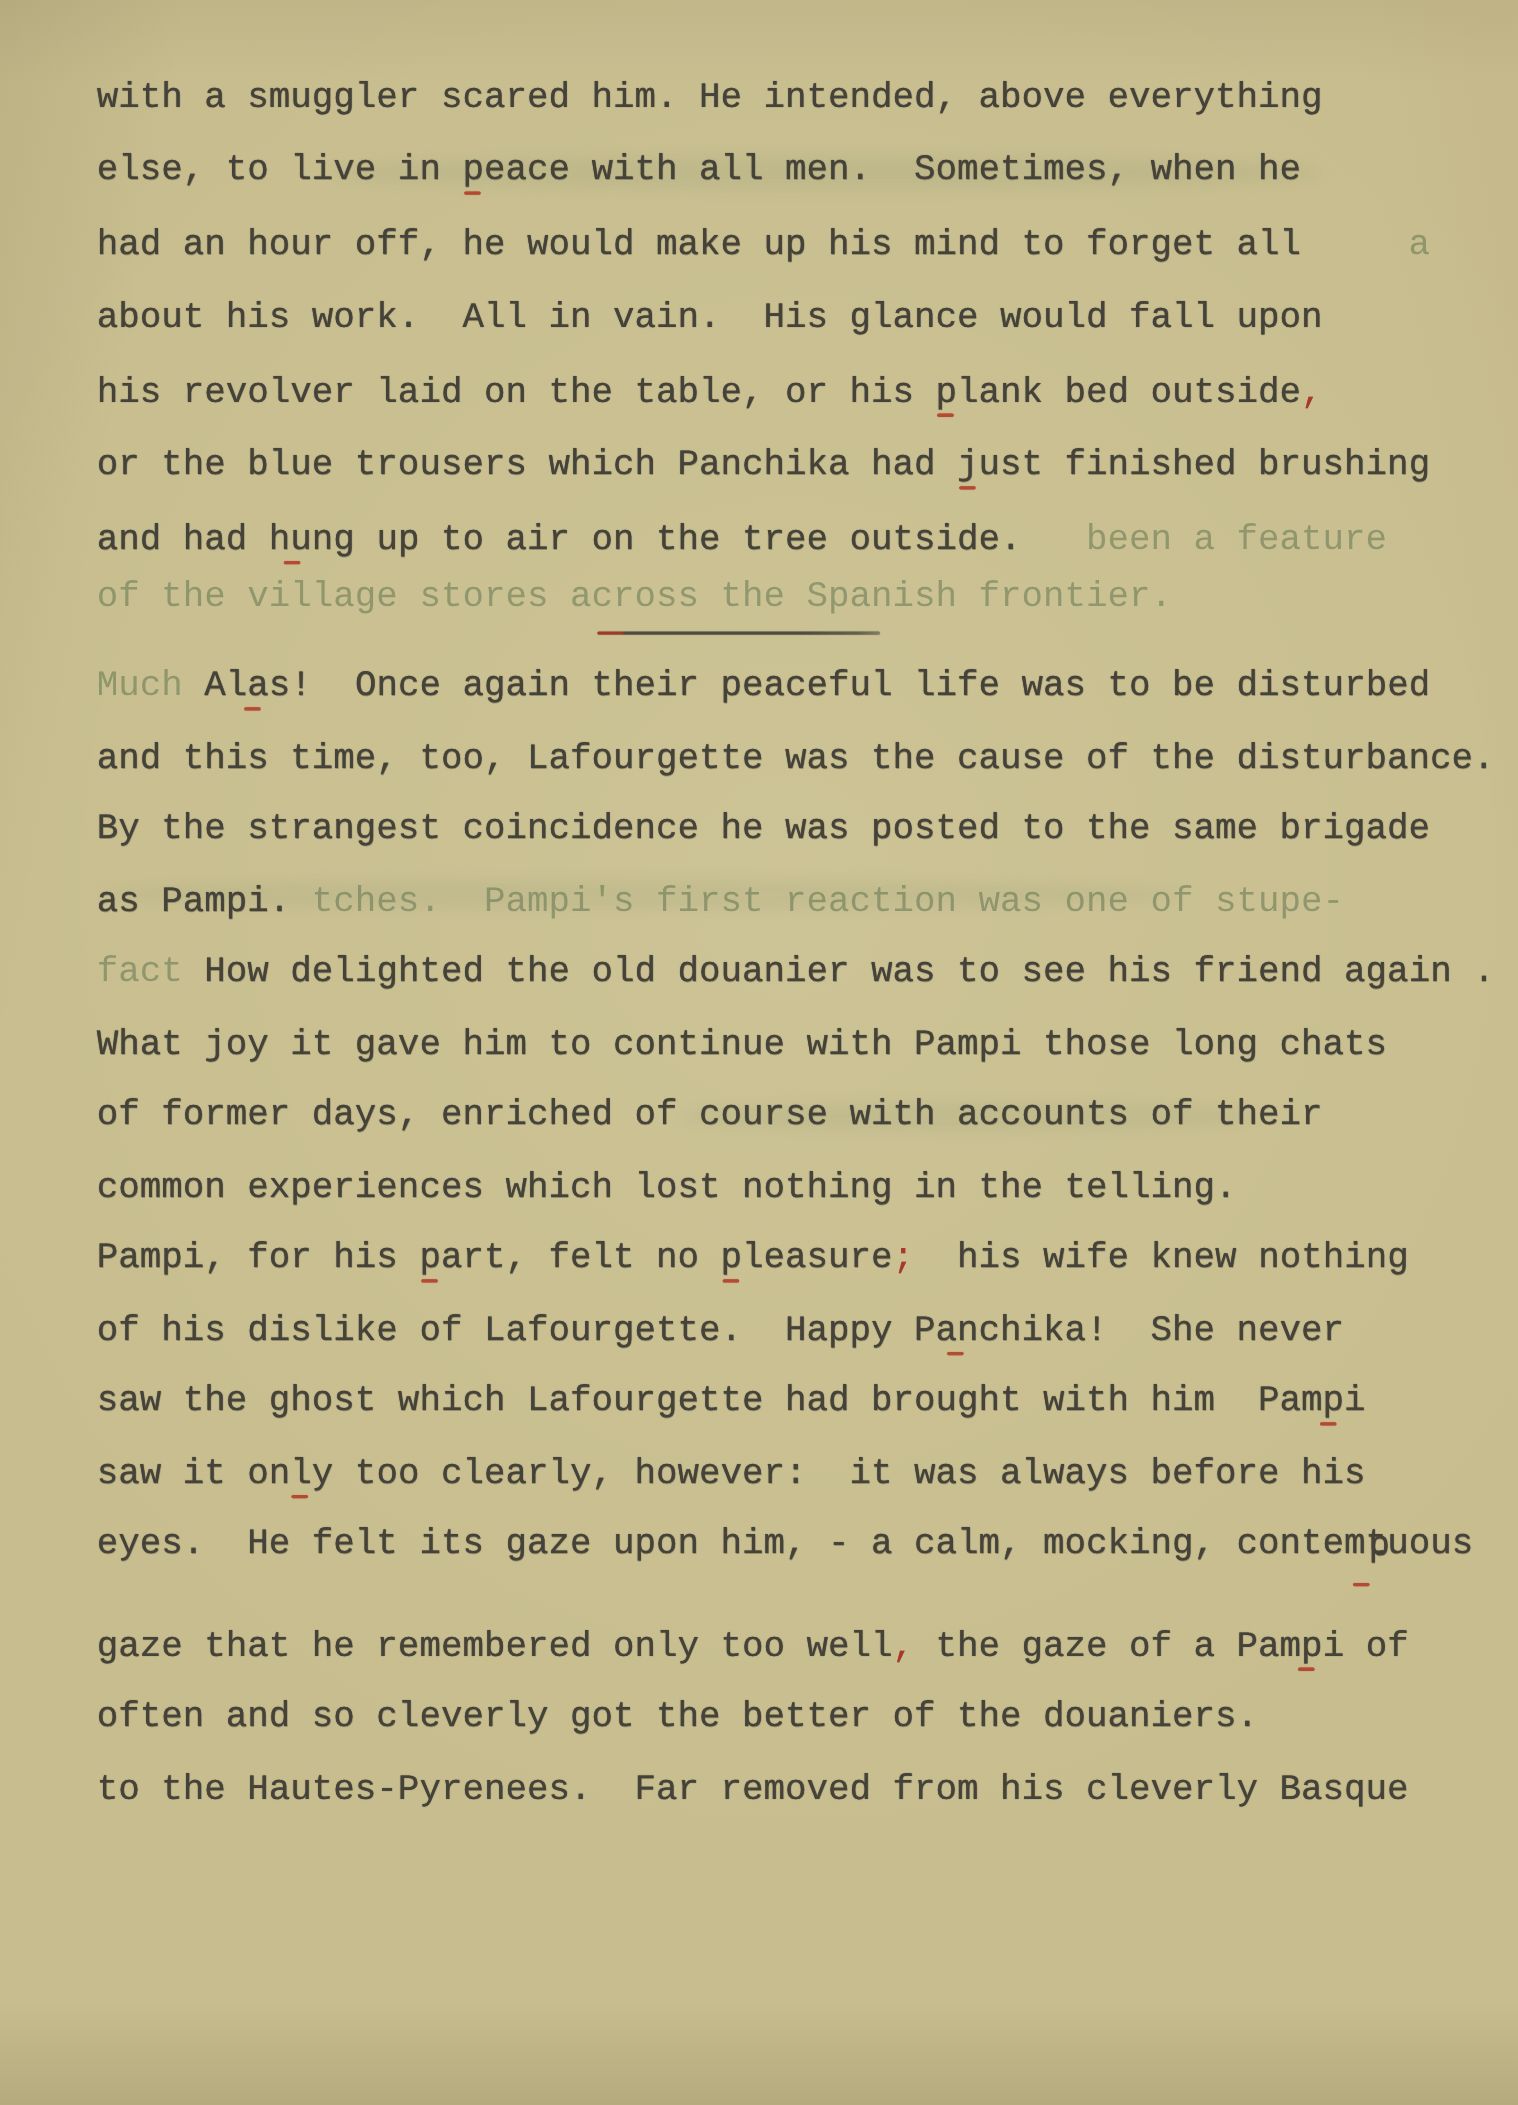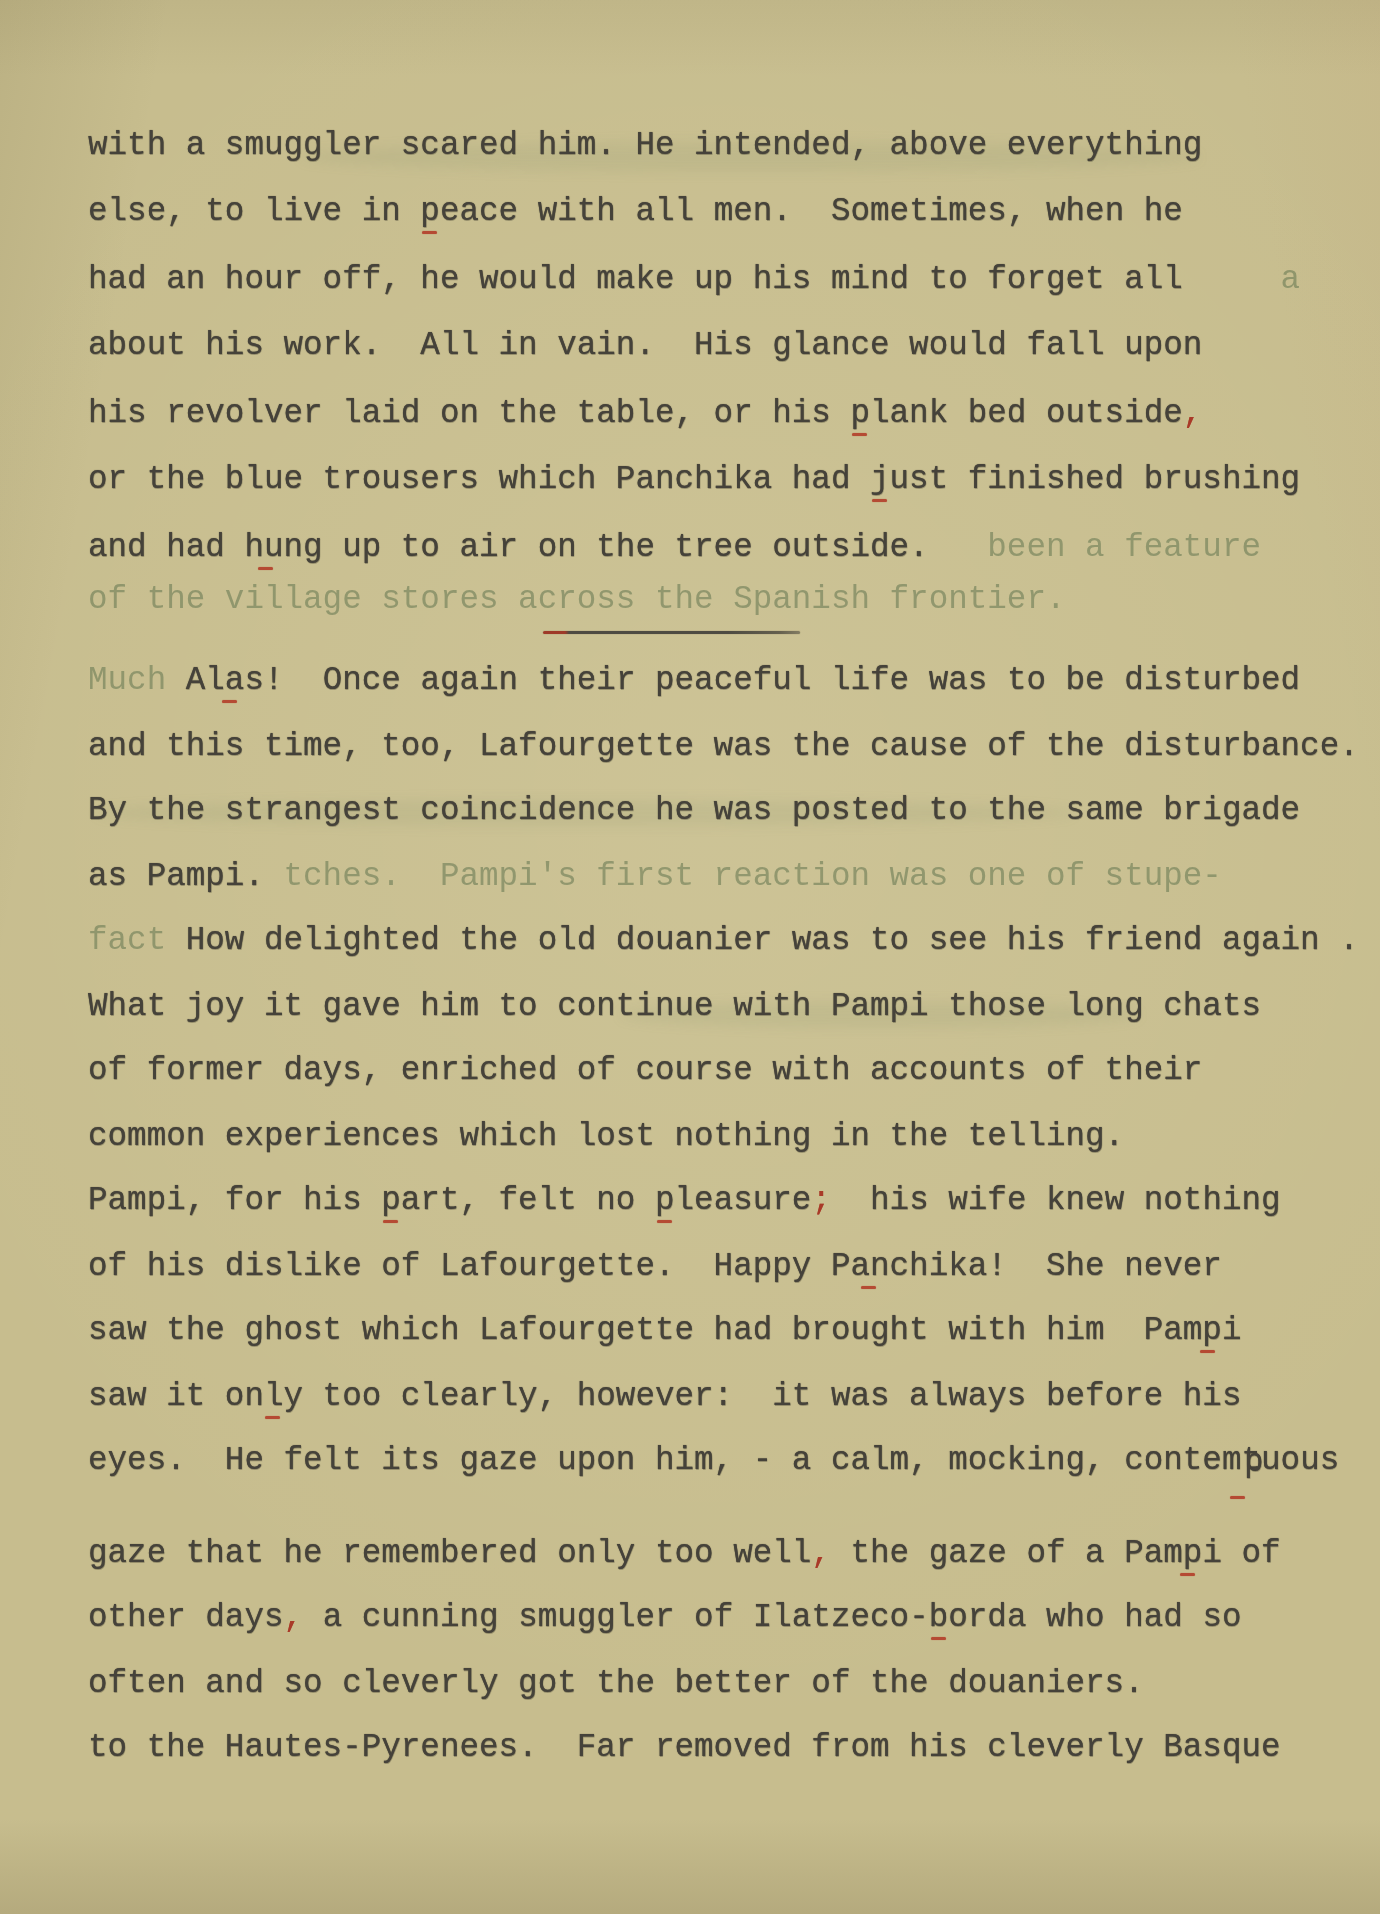--- a/index.html
+++ b/index.html
@@ -13,21 +13,21 @@
     color:#45423a;
     background:
       radial-gradient(115% 90% at 52% 42%, rgba(255,250,220,.10) 0%, rgba(255,250,220,0) 55%),
       radial-gradient(150% 120% at 50% 48%, rgba(0,0,0,0) 58%, rgba(80,70,38,.15) 88%, rgba(70,60,32,.24) 100%),
       linear-gradient(100deg, rgba(90,78,42,.10) 0%, rgba(90,78,42,0) 10%),
       linear-gradient(260deg, rgba(190,150,110,.10) 0%, rgba(190,150,110,0) 9%),
       linear-gradient(0deg, rgba(85,72,38,.16) 0%, rgba(85,72,38,0) 5%),
       linear-gradient(180deg, rgba(95,85,50,.08) 0%, rgba(95,85,50,0) 4%),
       #c7bd8e;
   }
-  .text-col{position:relative;padding:111px 0 0 88px;}
+  .text-col{position:relative;padding:54px 0 0 88px;}
   .line{
     white-space:pre;
     height:67px;line-height:67px;
     text-shadow:0 0 1px rgba(64,60,48,.8), .4px .7px .6px rgba(64,60,48,.30);
   }
   .line:nth-child(odd){transform:translateY(1px);}
   .s2{height:65px;line-height:65px;}
   .gap{margin-top:27px;}
   .ghost-line{height:40px;line-height:40px;}
   .ghost{
@@ -83,17 +83,16 @@
       <div class="line s2"><span class="ghost">fact</span><span class=""> </span><span class="">How delighted the old douanier was to see his friend again .</span></div>
       <div class="line s2"><span class="">What joy it gave him to continue with Pampi those long chats</span></div>
       <div class="line s2"><span class="">of former days, enriched of course with accounts of their</span></div>
       <div class="line s2"><span class="">common experiences which lost nothing in the telling.</span></div>
       <div class="line s2"><span class="">Pampi, for his </span><span class="ru" style="--rux: 2px;">part</span><span class="">, felt no </span><span class="ru" style="--rux: 2px;">pleasure</span><span class="red-char">;</span><span class="">  his wife knew nothing</span></div>
       <div class="line s2"><span class="">of his dislike of Lafourgette.  Happy </span><span class="ru" style="--rux: 30px;">Panchika!</span><span class="">  She never</span></div>
       <div class="line s2"><span class="">saw the ghost which Lafourgette had brought with him  </span><span class="ru" style="--rux: 56px;">Pampi</span></div>
       <div class="line s2"><span class="">saw it </span><span class="ru" style="--rux: 40px;">only</span><span class=""> too clearly, however:  it was always before his</span></div>
       <div class="line s2"><span class="">eyes.  He felt its gaze upon him, - a calm, mocking, contem</span><span class="">t</span><span class="ru ov" style="--rux: -14px;">p</span><span class="">uous</span></div>
       <div class="line s2 gap"><span class="">gaze that he remembered only too well</span><span class="red-char">,</span><span class=""> the gaze of a </span><span class="ru" style="--rux: 56px;">Pampi</span><span class=""> of</span></div>
-      <div class="line s2"><span class="">other days</span><span class="red-char">,</span><span class=""> a cunning smuggler of Ilatzeco-</span><span class="ru" style="--rux: 2px;">borda</span><span class=""> who had so</span></div>
       <div class="line s2"><span class="">often and so cleverly got the better of the douaniers.</span></div>
       <div class="line s2"><span class="">to the Hautes-Pyrenees.  Far removed from his cleverly Basque</span></div>
     </div>
 </div>
 
 </body></html>

